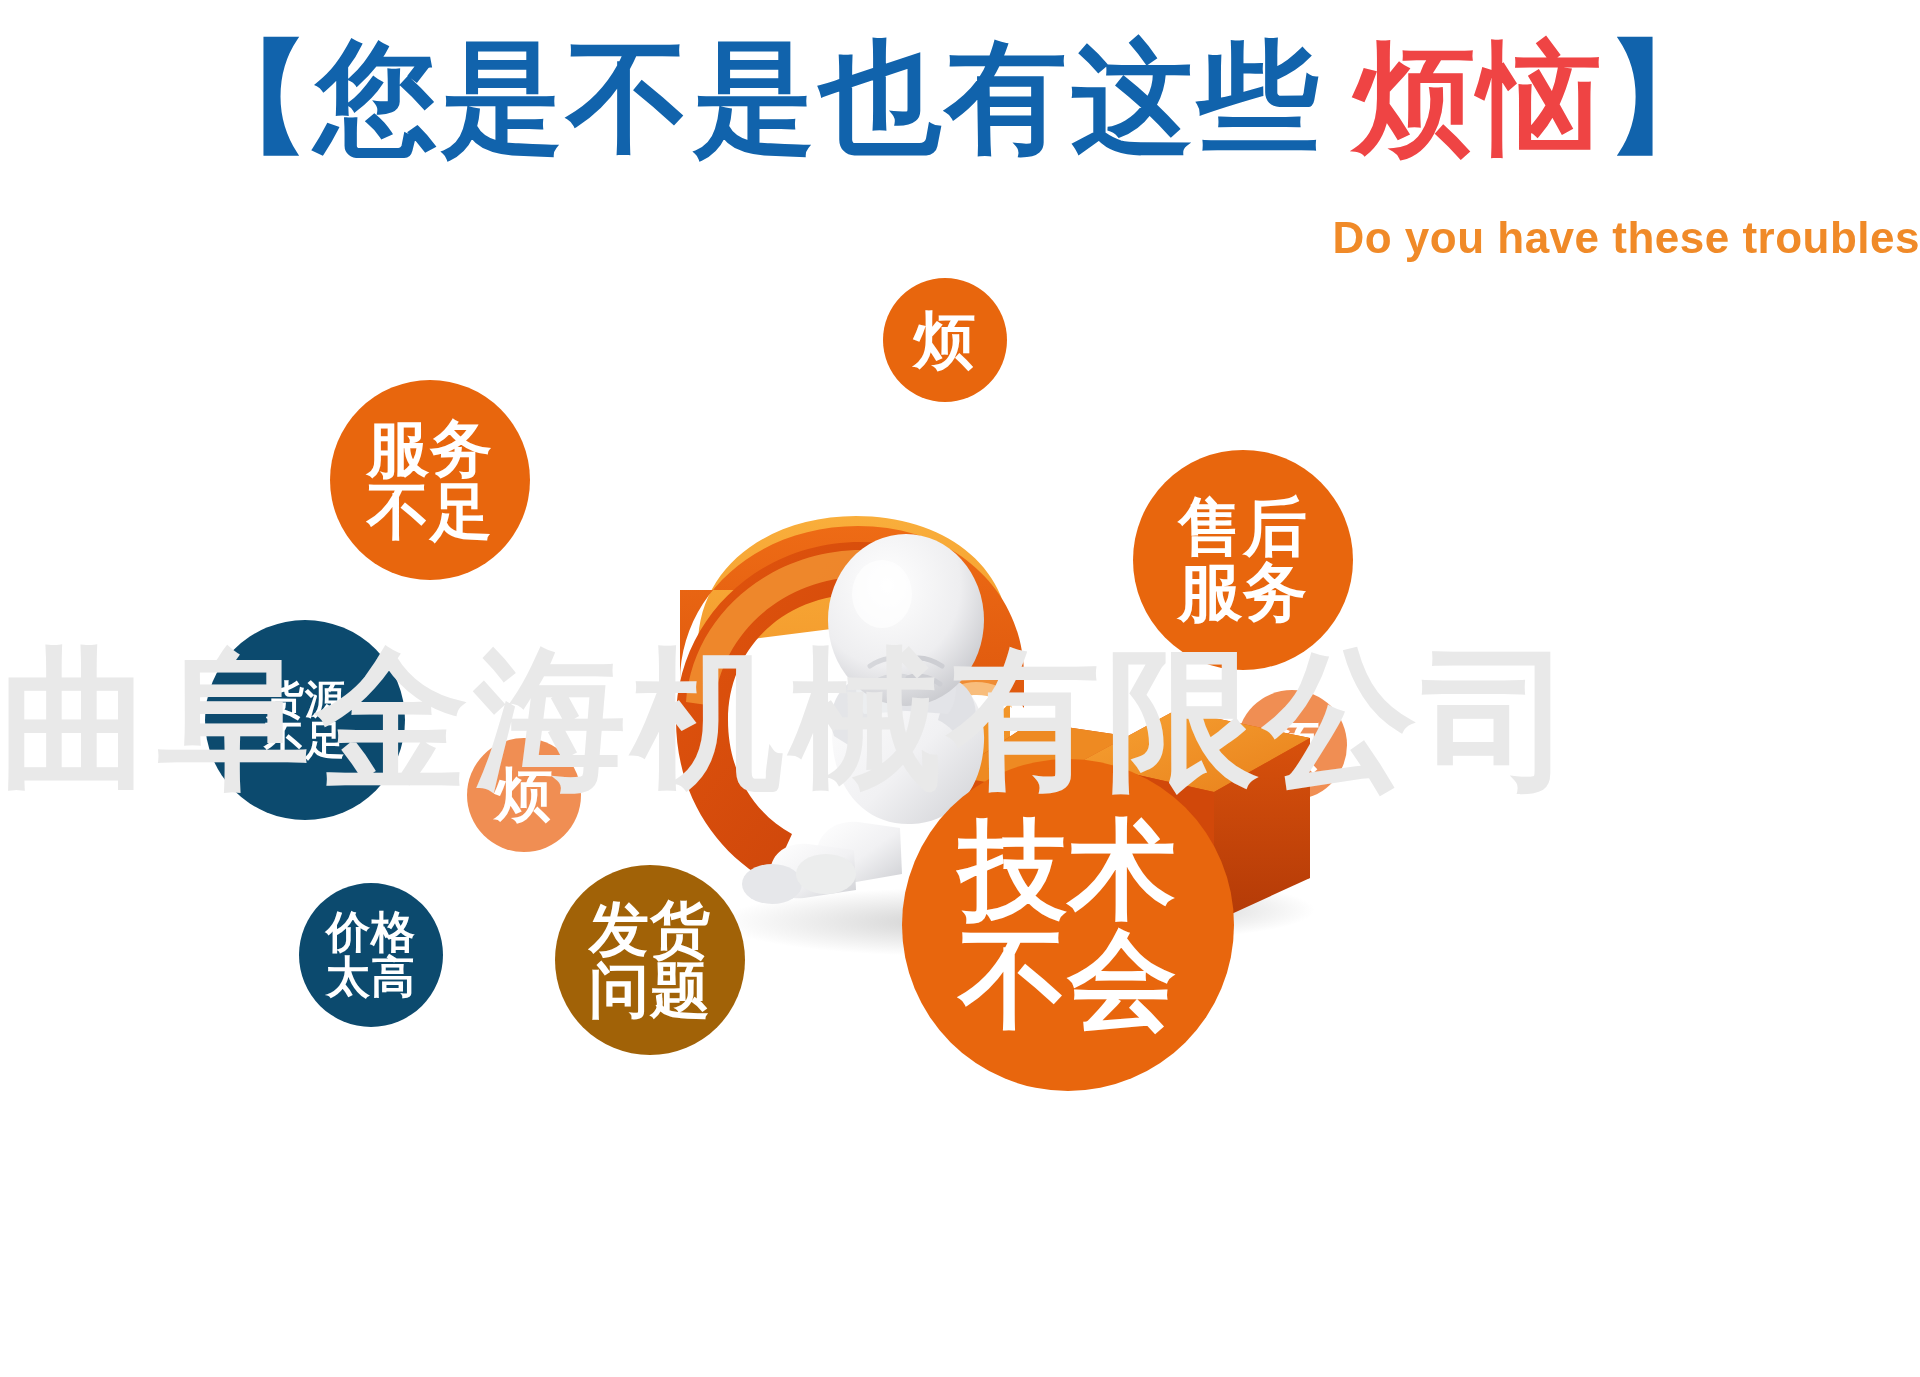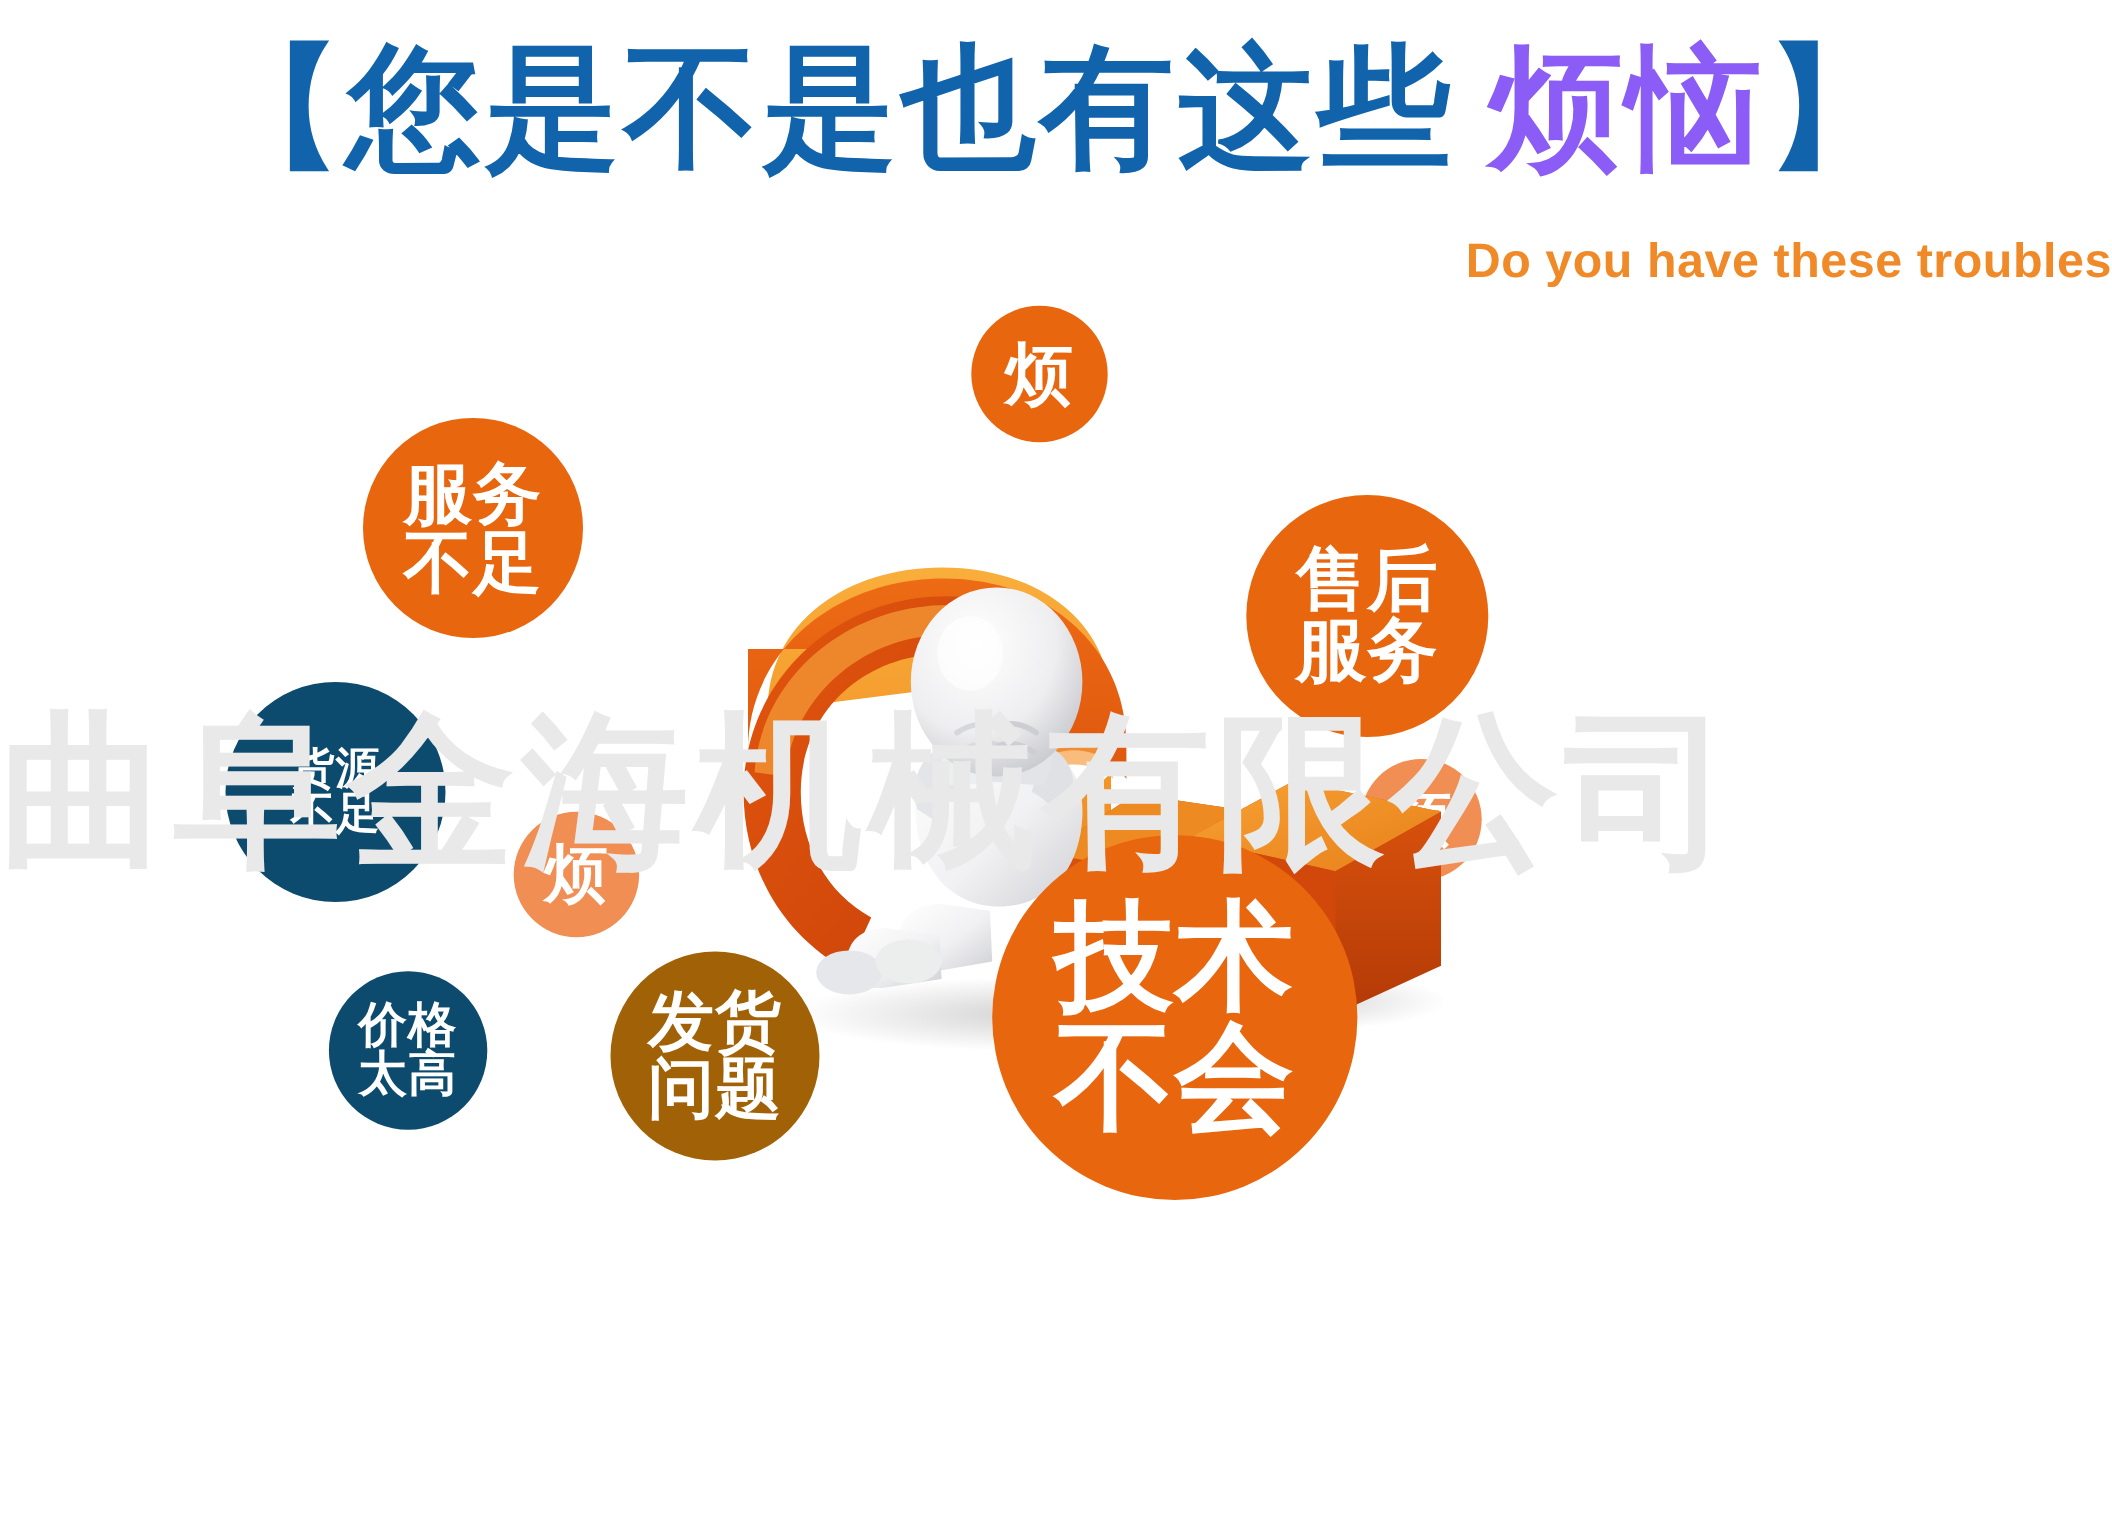--- a/index.html
+++ b/index.html
@@ -17,21 +17,21 @@
   .title{
     position:absolute;left:0;top:34px;width:1920px;
     text-align:center;
     font-size:122px;line-height:128px;
     font-weight:700;
     letter-spacing:4px;
     white-space:nowrap;
     font-family:"DejaVu Sans","Liberation Sans",sans-serif;
   }
   .t-blue{color:#1163ac;}
-  .t-orange{color:#8b5cf6;margin-left:30px;}
+  .t-orange{color:#ef4444;margin-left:30px;}
   .subtitle{
     position:absolute;left:0;top:212px;width:1920px;
     text-align:right;
     font-size:44px;line-height:52px;
     font-weight:700;
     color:#f08a28;
     letter-spacing:0.5px;
   }
 
   

